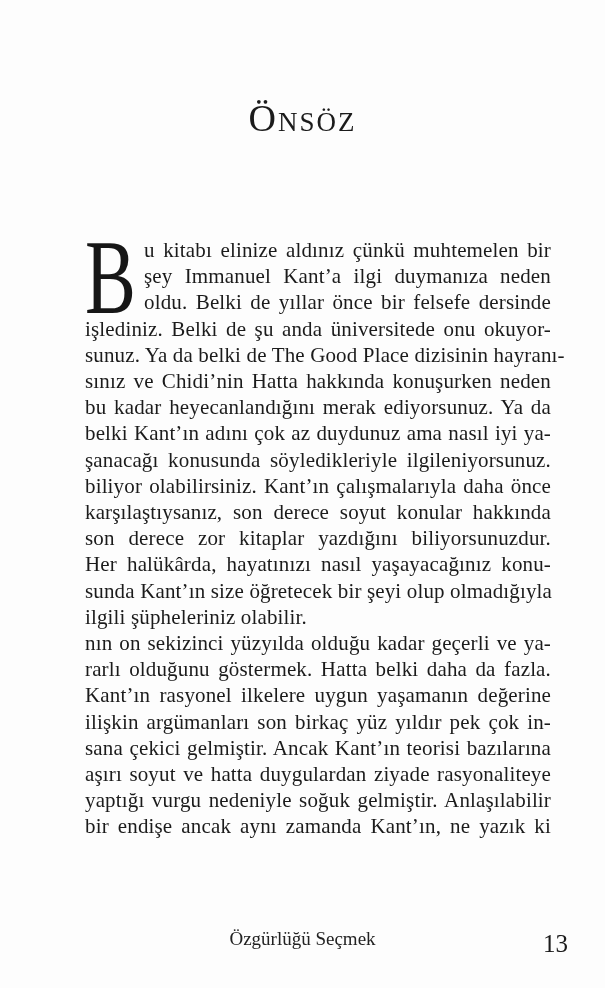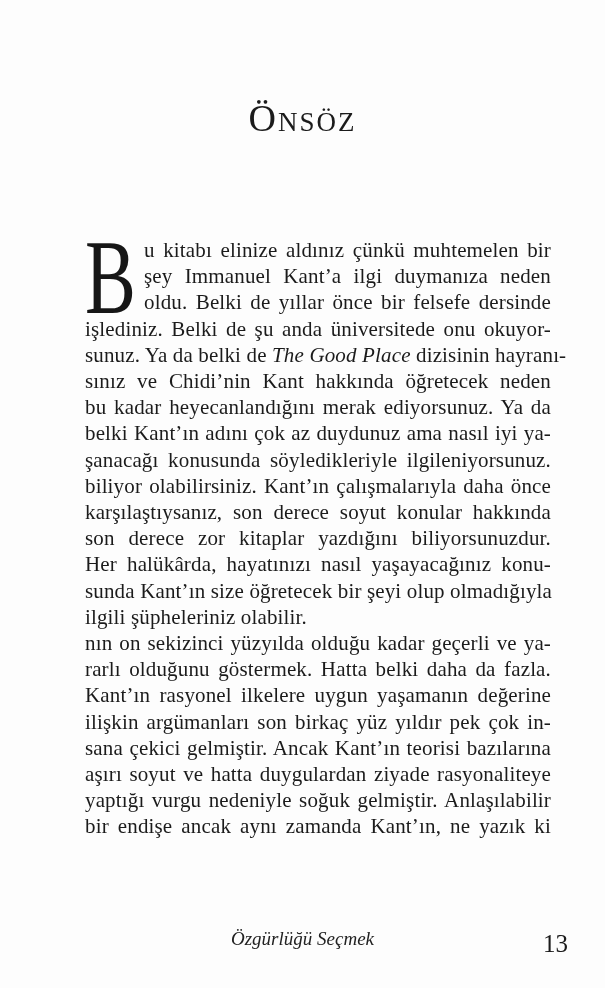--- a/index.html
+++ b/index.html
@@ -54,30 +54,28 @@
     text-align-last: justify;
     white-space: nowrap;
   }
   .bline.flush {
     text-align-last: left;
   }
   .bline.indent {
     text-indent: 15px;
   }
   .italic {
-    font-style: italic;
     margin-top: 40px;
   }
   .running-title {
     position: absolute;
     top: 928px;
     left: 0;
     width: 605px;
     text-align: center;
-    font-style: italic;
     font-size: 19px;
     color: #222222;
   }
   .page-number {
     position: absolute;
     top: 931px;
     right: 37px;
     font-size: 25px;
     line-height: 1;
     color: #1b1b1b;
@@ -92,21 +90,21 @@
   <div class="chapter-title">Önsöz</div>
 
   <div class="body-text">
     <span class="drop-cap">B</span>
 
     <div class="bline">u kitabı elinize aldınız çünkü muhtemelen bir</div>
     <div class="bline">şey Immanuel Kant’a ilgi duymanıza neden</div>
     <div class="bline">oldu. Belki de yıllar önce bir felsefe dersinde</div>
     <div class="bline">işlediniz. Belki de şu anda üniversitede onu okuyor-</div>
     <div class="bline"><span>sunuz. Ya da belki de </span><span class="italic">The Good Place</span><span> dizisinin hayranı-</span></div>
-    <div class="bline">sınız ve Chidi’nin Kant hakkında öğretecek neden</div>
+    <div class="bline">sınız ve Chidi’nin Hatta hakkında konuşurken neden</div>
     <div class="bline">bu kadar heyecanlandığını merak ediyorsunuz. Ya da</div>
     <div class="bline">belki Kant’ın adını çok az duydunuz ama nasıl iyi ya-</div>
     <div class="bline">şanacağı konusunda söyledikleriyle ilgileniyorsunuz.</div>
     <div class="bline">biliyor olabilirsiniz. Kant’ın çalışmalarıyla daha önce</div>
     <div class="bline">karşılaştıysanız, son derece soyut konular hakkında</div>
     <div class="bline">son derece zor kitaplar yazdığını biliyorsunuzdur.</div>
     <div class="bline">Her halükârda, hayatınızı nasıl yaşayacağınız konu-</div>
     <div class="bline">sunda Kant’ın size öğretecek bir şeyi olup olmadığıyla</div>
     <div class="bline flush">ilgili şüpheleriniz olabilir.</div>
 

